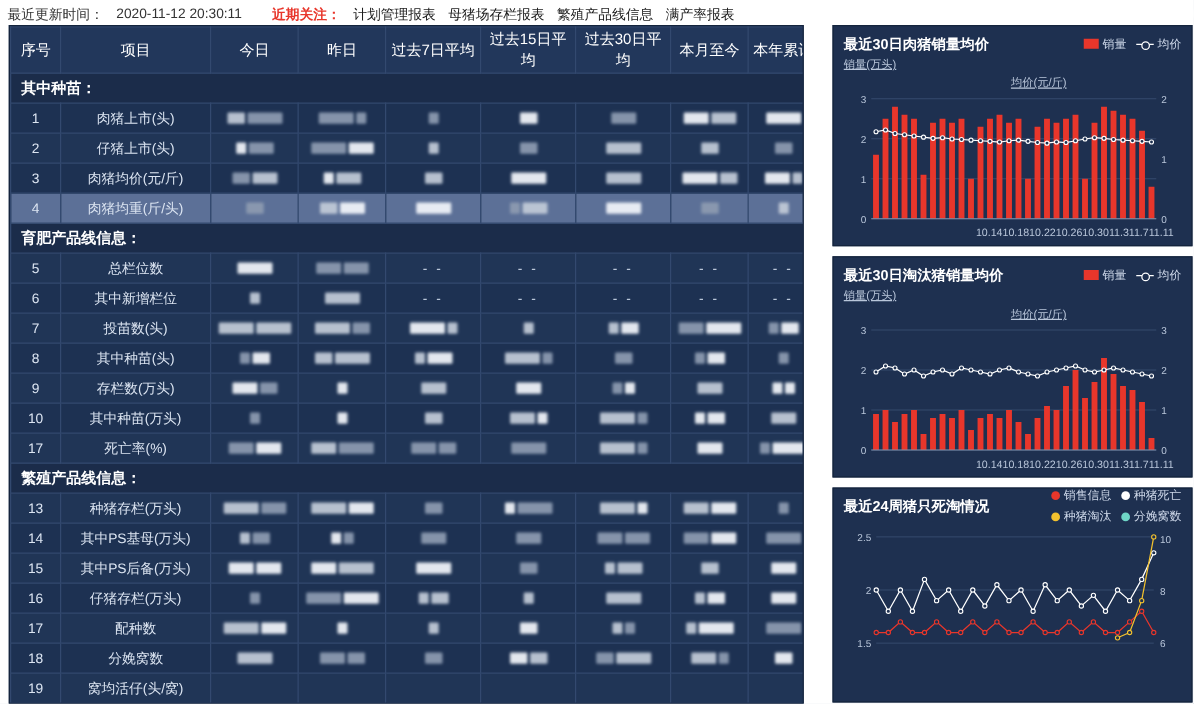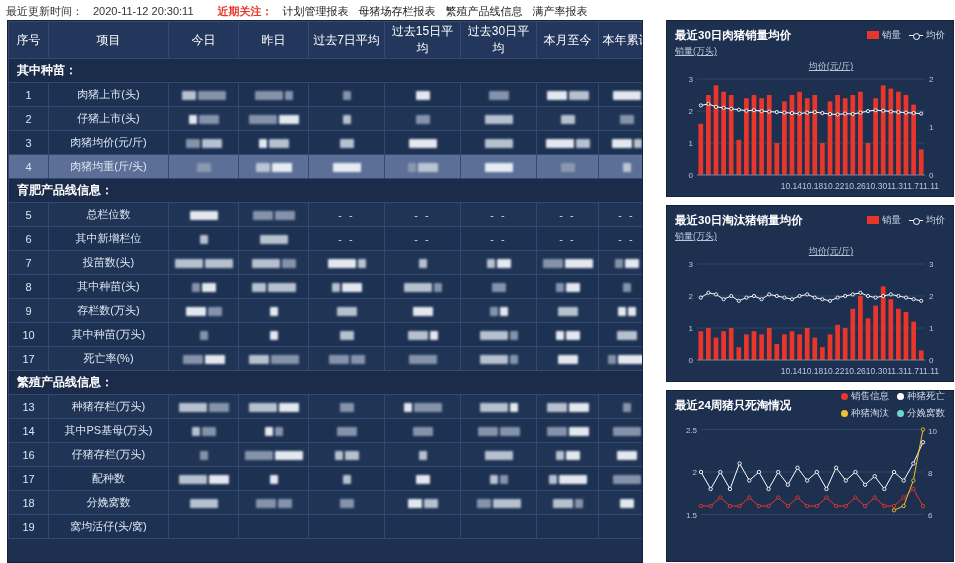--- a/index.html
+++ b/index.html
@@ -353,20 +353,31 @@
             <tr class="datarow">
               <td class="idx">14</td>
               <td class="item">其中PS基母(万头)</td>
               <td class="val"><span class="blur w1 md"></span><span class="blur w2 dk"></span></td>
               <td class="val"><span class="blur w1 lt"></span><span class="blur w1 dk"></span></td>
               <td class="val"><span class="blur w3 dk"></span></td>
               <td class="val"><span class="blur w3 dk"></span></td>
               <td class="val"><span class="blur w3 dk"></span><span class="blur w3 dk"></span></td>
               <td class="val"><span class="blur w3 dk"></span><span class="blur w3 lt"></span></td>
               <td class="val"><span class="blur w4 dk"></span></td>
+            </tr>
+            <tr class="datarow">
+              <td class="idx">15</td>
+              <td class="item">其中PS后备(万头)</td>
+              <td class="val"><span class="blur w3 lt"></span><span class="blur w3 lt"></span></td>
+              <td class="val"><span class="blur w3 lt"></span><span class="blur w4 md"></span></td>
+              <td class="val"><span class="blur w4 lt"></span></td>
+              <td class="val"><span class="blur w2 dk"></span></td>
+              <td class="val"><span class="blur w1 md"></span><span class="blur w3 md"></span></td>
+              <td class="val"><span class="blur w2 md"></span></td>
+              <td class="val"><span class="blur w3 lt"></span></td>
             </tr>
             <tr class="datarow">
               <td class="idx">16</td>
               <td class="item">仔猪存栏(万头)</td>
               <td class="val"><span class="blur w1 dk"></span></td>
               <td class="val"><span class="blur w4 dk"></span><span class="blur w4 lt"></span></td>
               <td class="val"><span class="blur w1 md"></span><span class="blur w2 md"></span></td>
               <td class="val"><span class="blur w1 md"></span></td>
               <td class="val"><span class="blur w4 md"></span></td>
               <td class="val"><span class="blur w1 md"></span><span class="blur w2 lt"></span></td>

